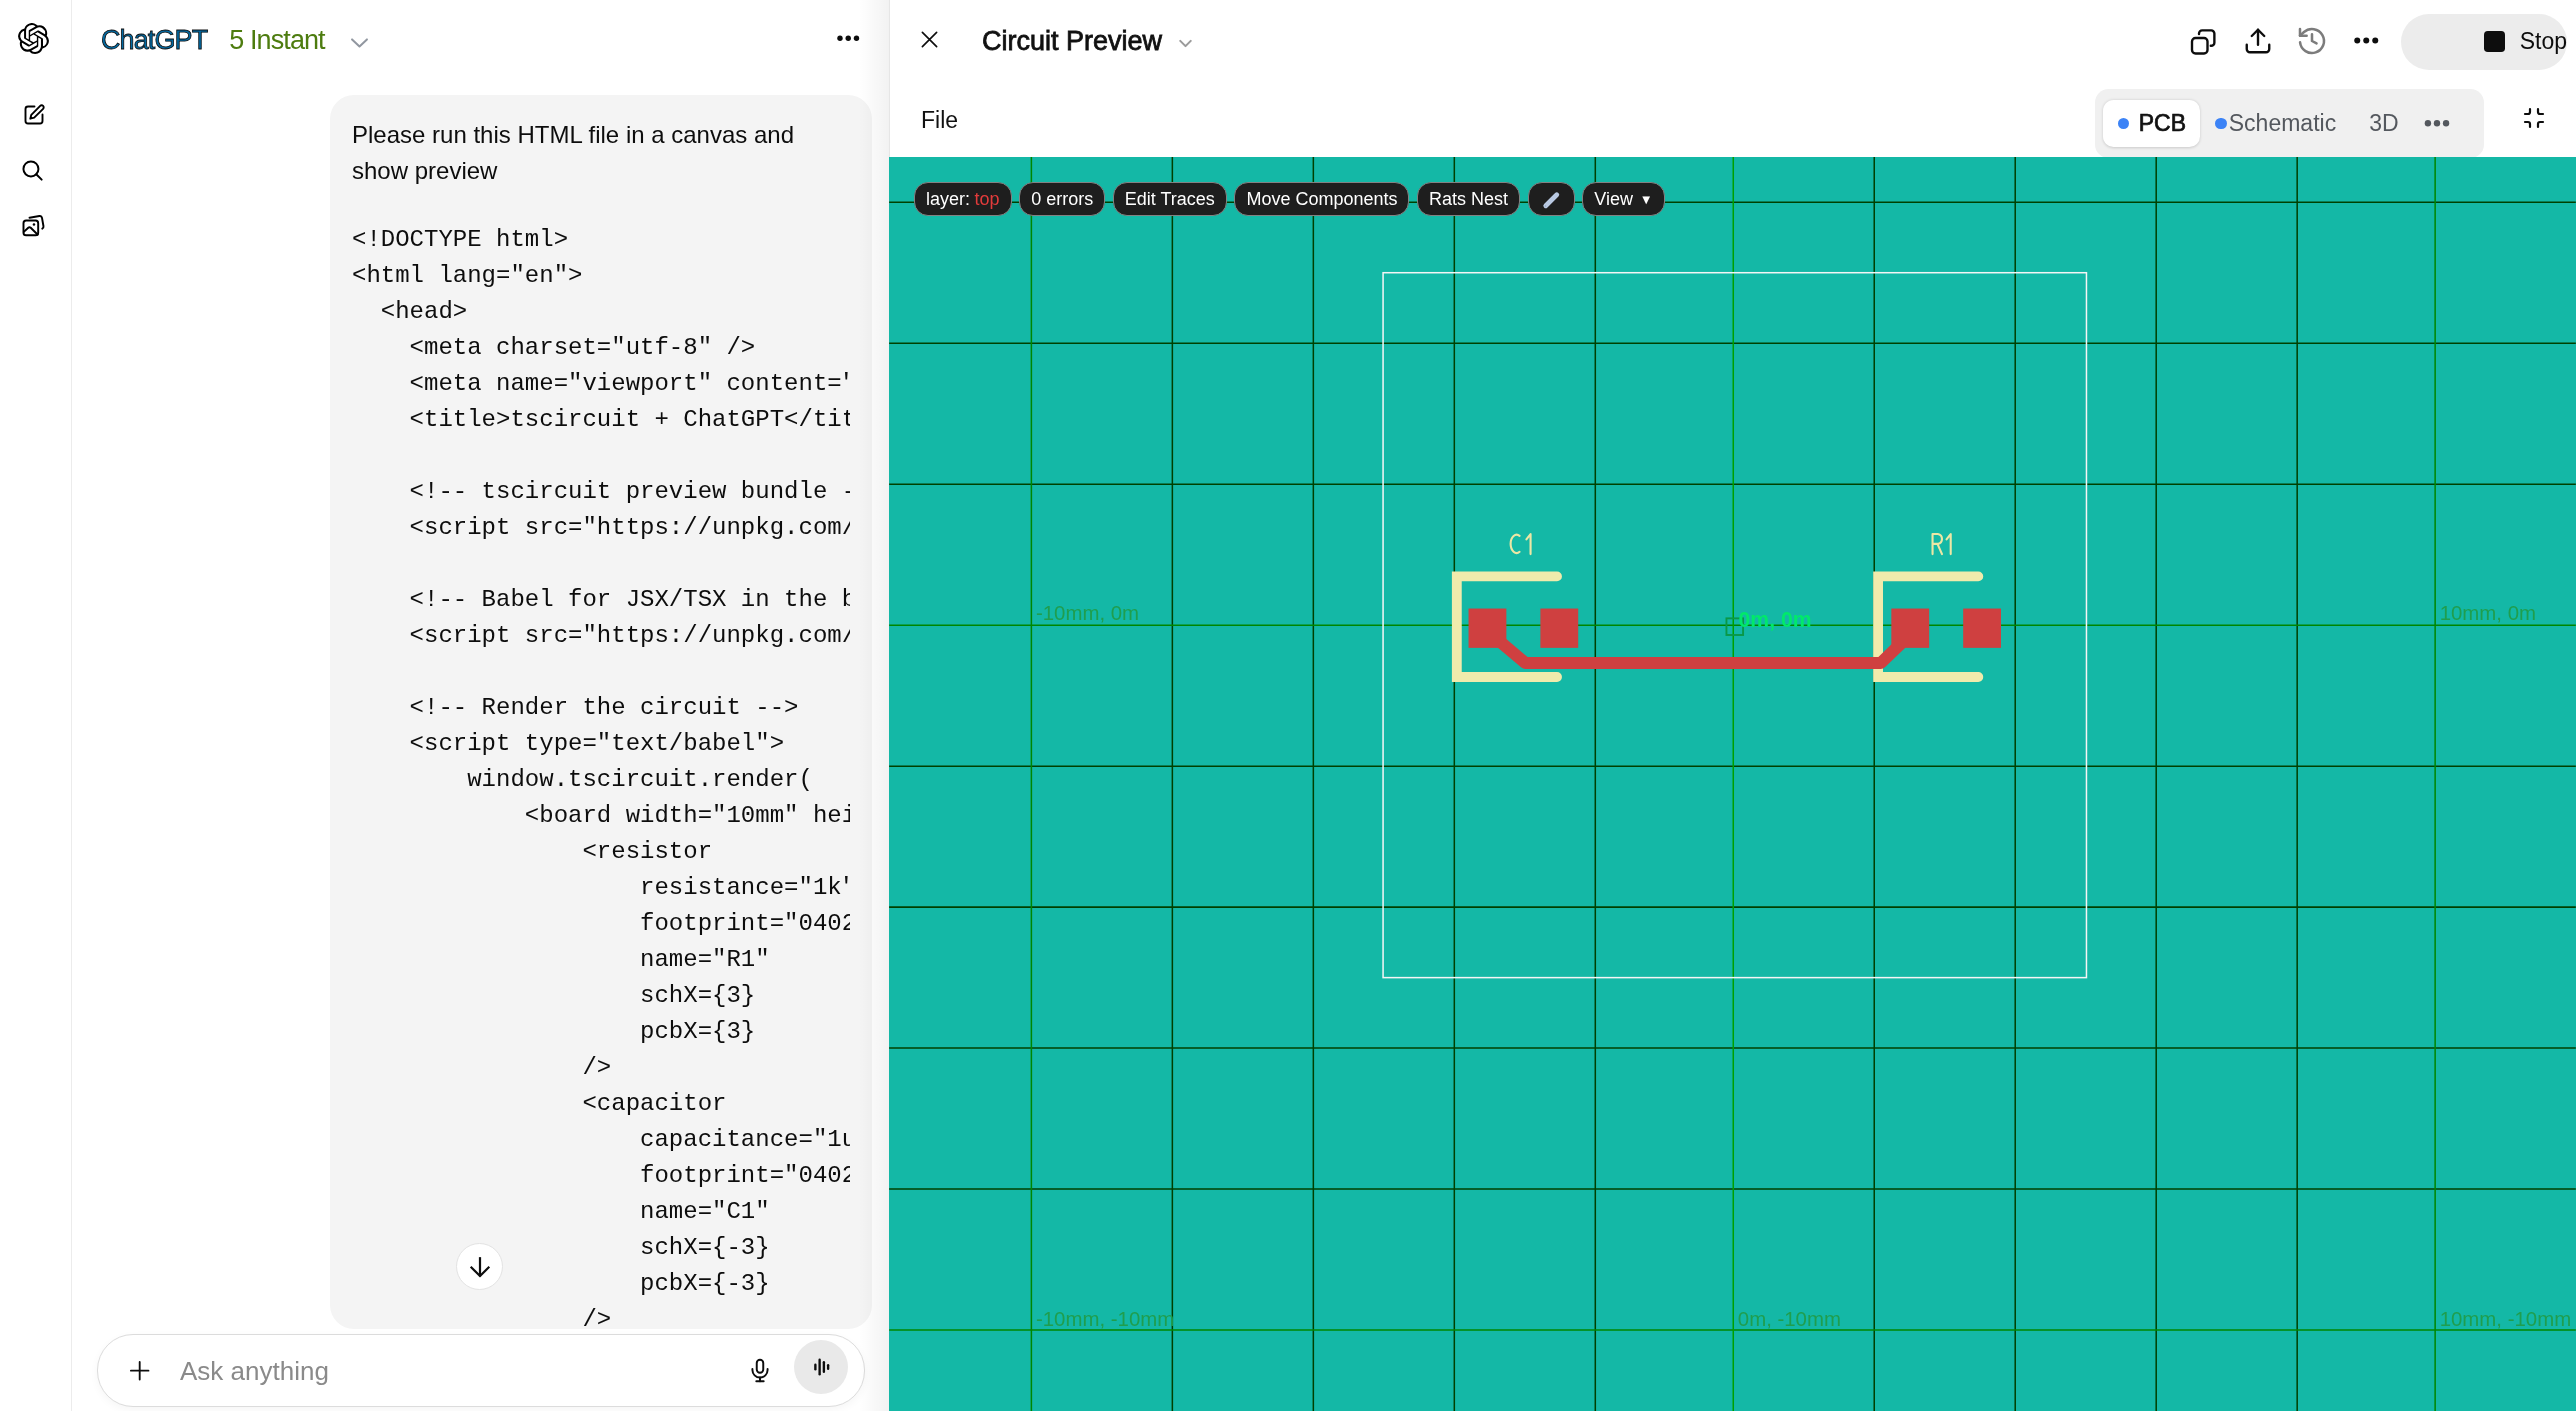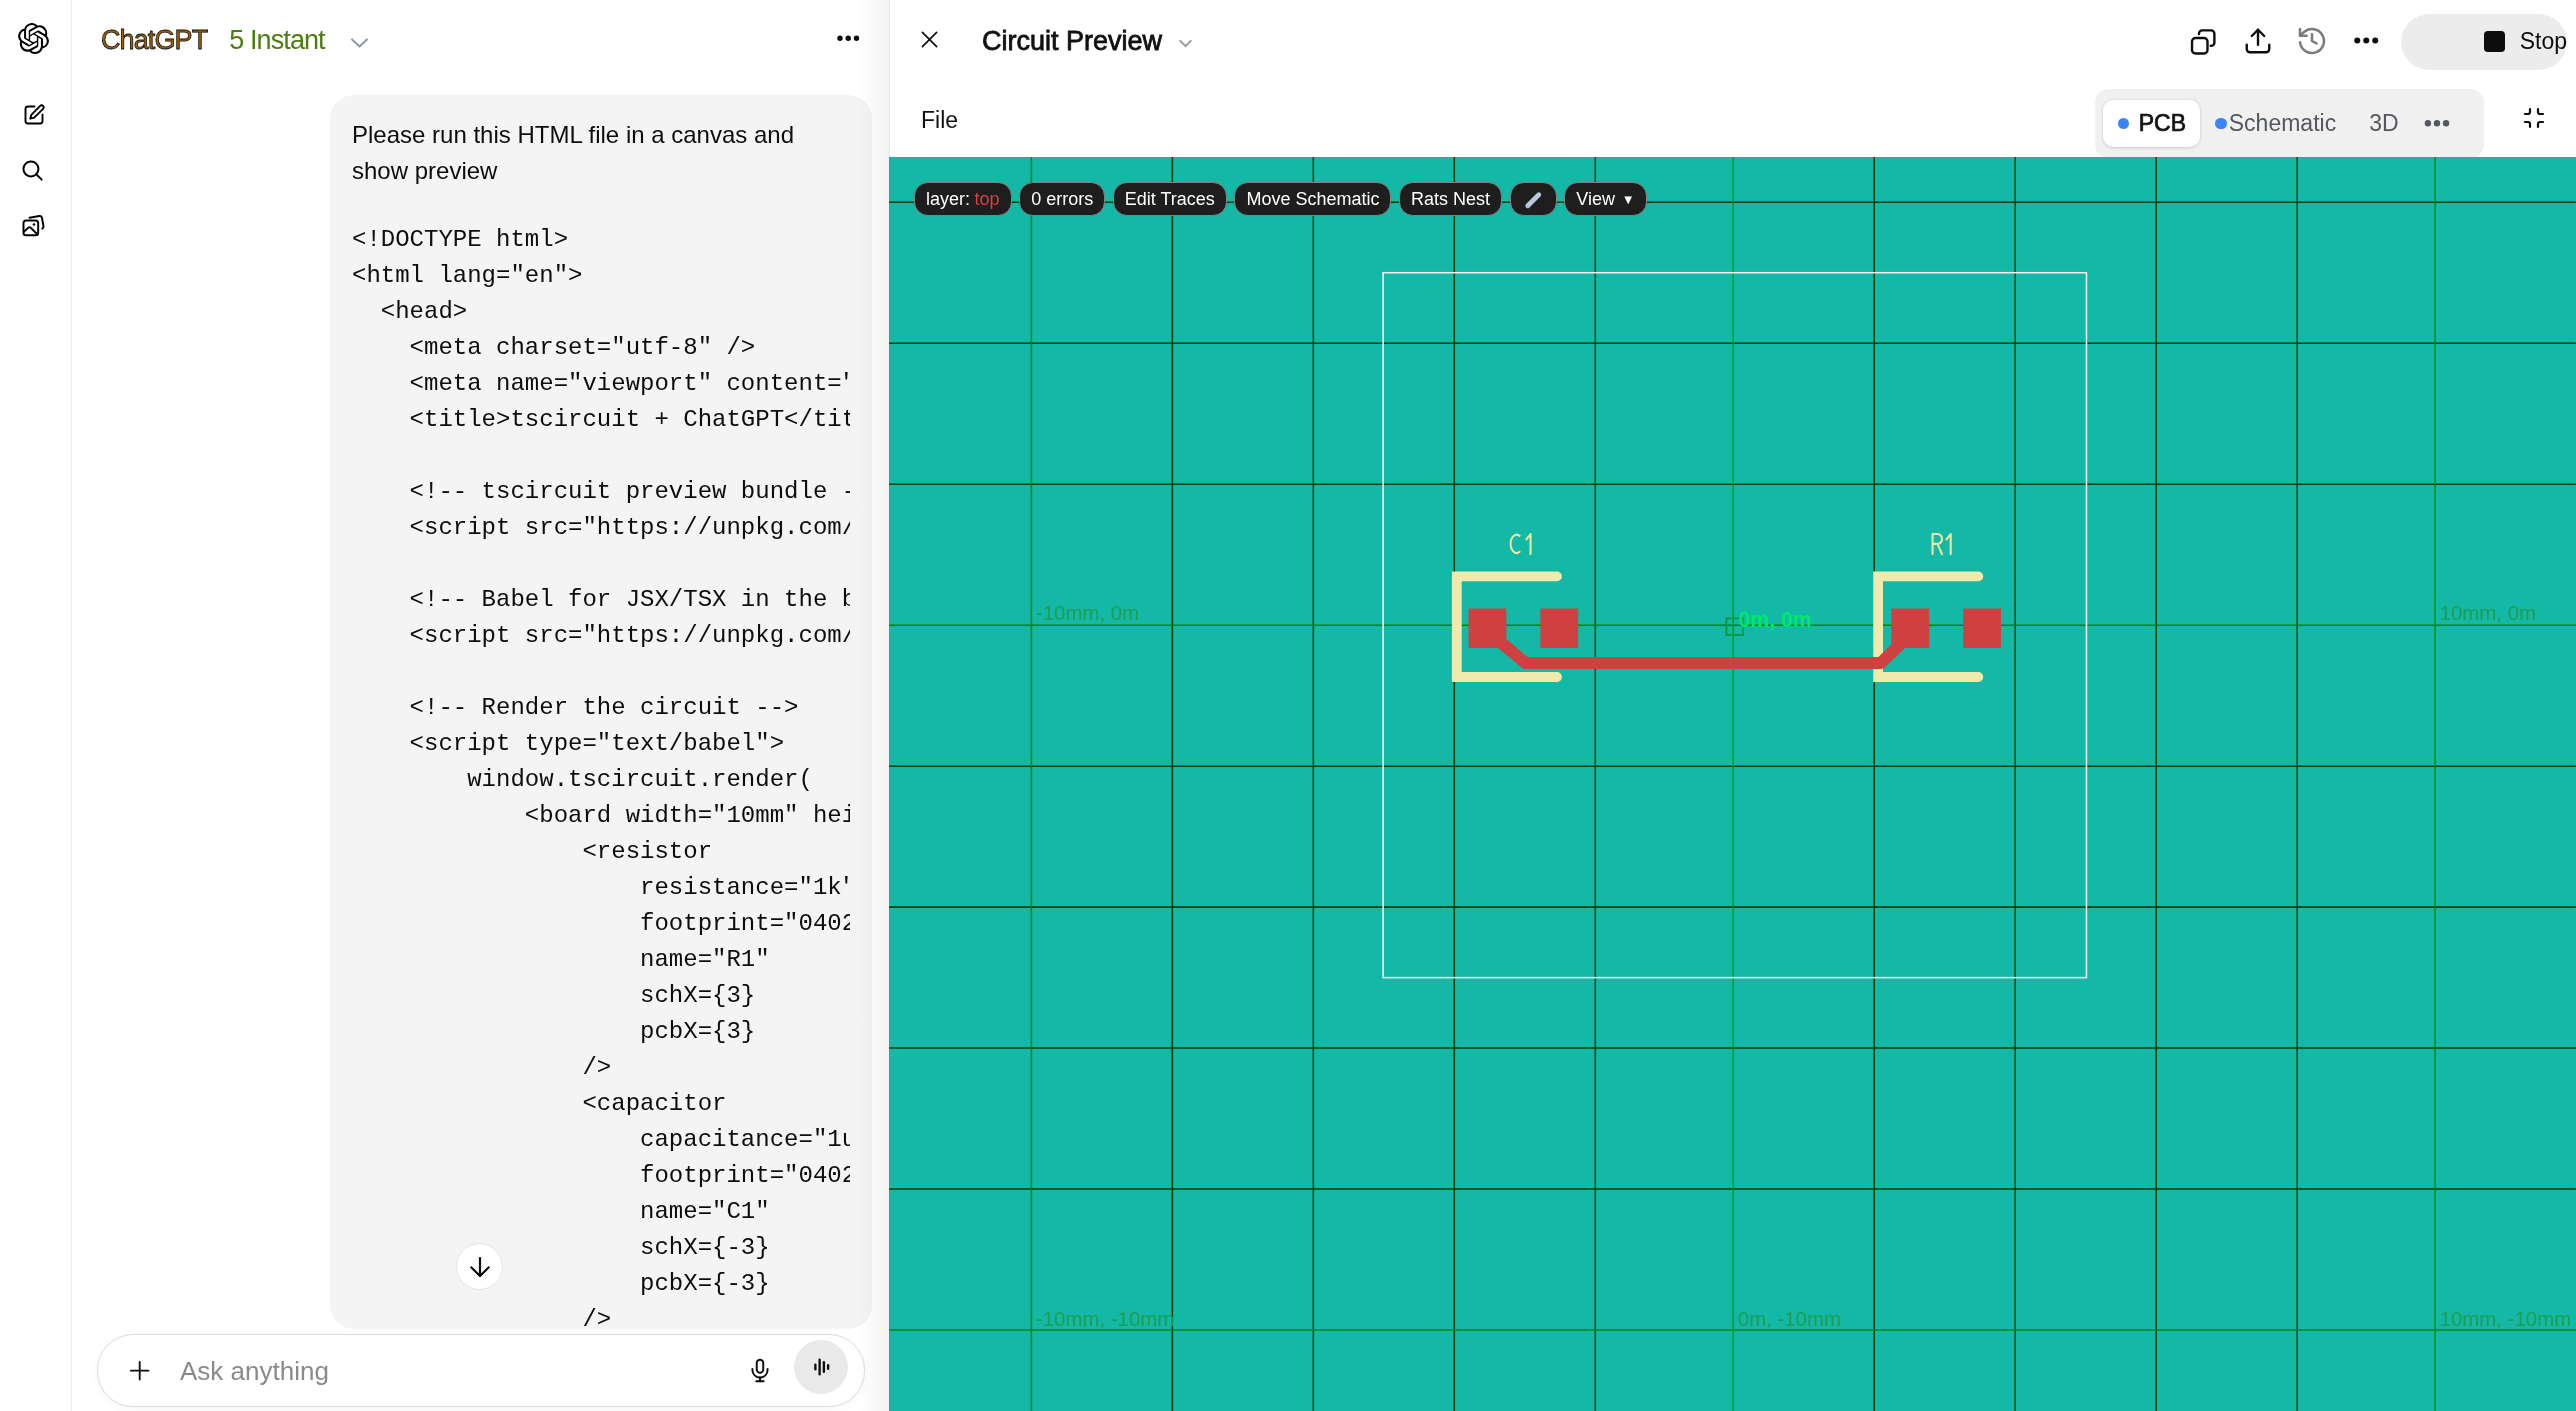--- a/index.html
+++ b/index.html
@@ -5,21 +5,21 @@
 <style>
 *{margin:0;padding:0;box-sizing:border-box}
 html,body{width:2576px;height:1411px;background:#fff;overflow:hidden}
 body{font-family:"Liberation Sans",sans-serif;color:#0d0d0d;position:relative}
 .abs{position:absolute}
 
 #sidebar{position:absolute;left:0;top:0;width:72px;height:1411px;background:#fff;border-right:1.1px solid #ececec}
 #sidebar svg{position:absolute}
 
 #chathead{position:absolute;left:101px;top:23px;font-size:27px;letter-spacing:-0.9px;line-height:35px;white-space:nowrap}
-#chathead .t{font-weight:400;color:#a16207;-webkit-text-stroke:0.8px #0d0d0d}
+#chathead .t{font-weight:400;color:#0369a1;-webkit-text-stroke:0.8px #0d0d0d}
 #chathead .m{font-weight:400;color:#4d7c0f;margin-left:22px}
 #hdots{position:absolute;left:834px;top:33px}
 #bubble{position:absolute;left:330px;top:95px;width:542px;height:1234px;background:#f4f4f4;border-radius:24px;overflow:hidden}
 #bubble .sans{position:absolute;left:22px;top:22px;font-size:24px;line-height:36px;color:#0d0d0d}
 #bubble .mono{position:absolute;left:22px;top:127px;width:498px;height:1106px;overflow:hidden;font-family:"Liberation Mono",monospace;font-size:24px;line-height:36px;color:#0d0d0d;white-space:pre}
 #scrolldown{position:absolute;left:456px;top:1243px;width:47px;height:47px;border-radius:50%;background:#fff;border:1.5px solid #e3e3e3;display:flex;align-items:center;justify-content:center}
 #inputpill{position:absolute;left:97px;top:1334px;width:768px;height:73px;background:#fff;border:1.5px solid #dcdcdc;border-radius:36px;box-shadow:0 3px 9px rgba(0,0,0,0.04)}
 #asktxt{position:absolute;left:180px;top:1356px;font-size:26px;color:#8a8a8a}
 #voicebtn{position:absolute;left:794px;top:1340px;width:54px;height:54px;border-radius:50%;background:#e9e9e9;display:flex;align-items:center;justify-content:center}
 
@@ -232,21 +232,21 @@
     <text x="1122" y="1545" fill="#1f9e4e">0m, -10mm</text>
     <text x="2050" y="1545" fill="#1f9e4e">10mm, -10mm</text>
     <text x="1123" y="621" fill="#00e96a" font-weight="bold" font-size="28">0m, 0m</text>
   </g>
 </svg>
 </div>
 <div id="toolbar">
   <div class="tbtn">layer:<span class="red">top</span></div>
   <div class="tbtn">0 errors</div>
   <div class="tbtn">Edit Traces</div>
-  <div class="tbtn">Move Schematic</div>
+  <div class="tbtn">Move Components</div>
   <div class="tbtn">Rats Nest</div>
   <div class="tbtn">
       <svg width="23" height="23" viewBox="0 0 24 24">
         <path d="M6 18.5 17.5 7" stroke="#b9c9e2" stroke-width="5" stroke-linecap="round"></path>
         <path d="M5 19.6l1.8-.5-1.3-1.3z" fill="#8fa3c0"></path>
       </svg>
     </div>
   <div class="tbtn">View <span style="font-size:13px;margin-left:6.8px">▼</span></div>
 </div>
 

